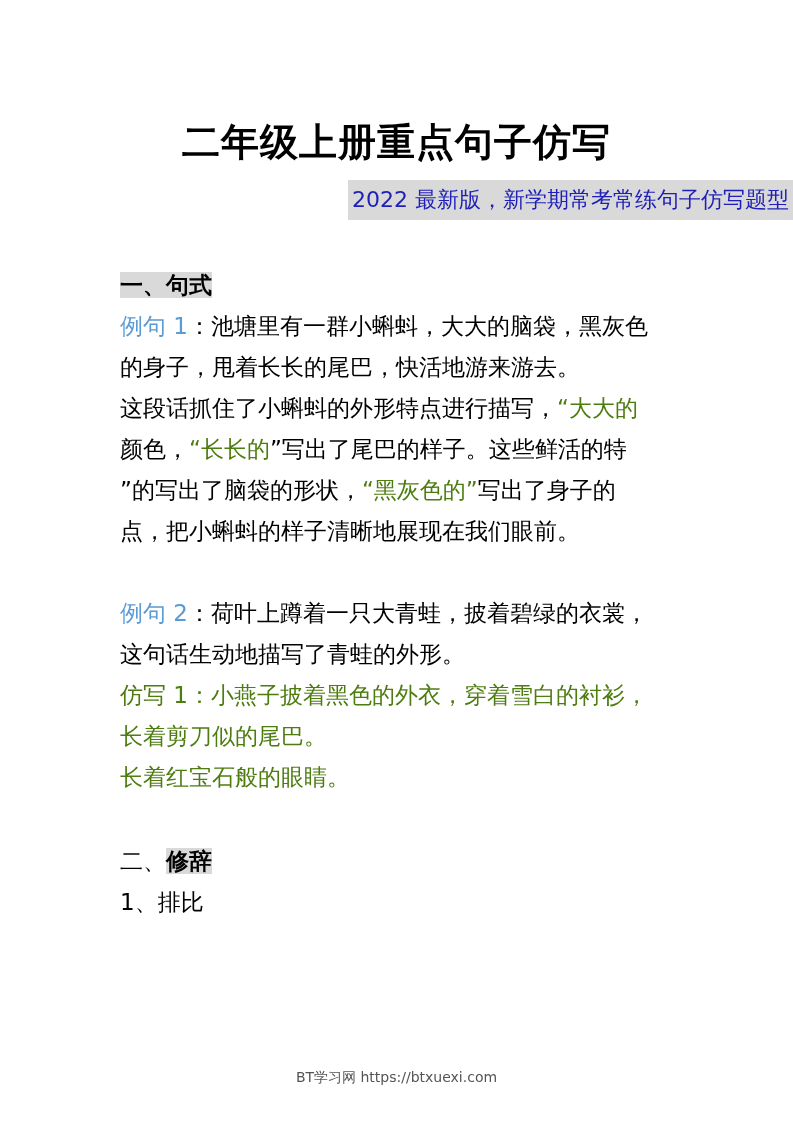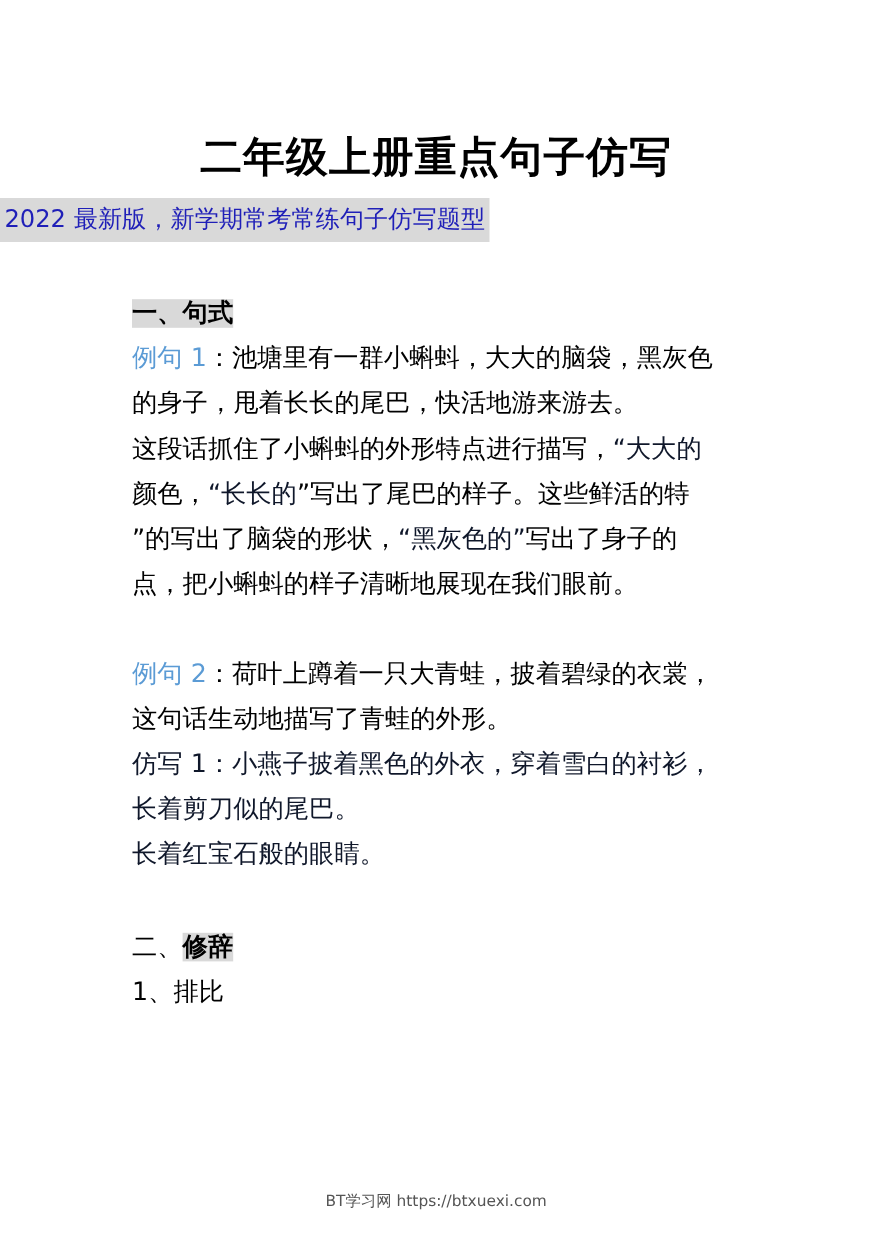--- a/index.html
+++ b/index.html
@@ -1,31 +1,31 @@
 <!DOCTYPE html>
 <html><head>
 <meta charset="utf-8">
 <style>
   html, body { margin:0; padding:0; background:#ffffff; }
   body { width:793px; height:1122px; position:relative; overflow:hidden;
          font-family:"DejaVu Sans", "Liberation Sans", sans-serif; color:#000; }
   .title { position:absolute; left:0; width:793px; top:110px; text-align:center;
            font-size:38px; font-weight:bold; letter-spacing:1px; line-height:64px; }
-  .subtitle-wrap { position:absolute; left:0; width:793px; top:180px; text-align:left; }
+  .subtitle-wrap { position:absolute; left:0; width:793px; top:180px; text-align:right; }
   .subtitle { display:inline-block; background:#d9d9d9; color:#1f1fb8; font-size:22px;
               line-height:40px; padding:0 4px; }
   .content { position:absolute; left:120px; width:560px; top:265px; font-size:23px; line-height:41px; }
   .line { white-space:nowrap; height:41px; }
   .h-sec { font-weight:bold; }
   .hl { background:#d9d9d9; }
   .ex-label { color:#5b9bd5; font-weight:normal; }
-  .red { color:#0f172a; }
+  .red { color:#4d7c0f; }
   .gap { height:41px; }
   .footer { position:absolute; left:0; width:793px; top:1069px; text-align:center;
-            font-size:14px; color:#555;margin-top:14px; }
+            font-size:14px; color:#555; }
 </style>
 </head>
 <body>
 
 <div class="title">二年级上册重点句子仿写</div>
 <div class="subtitle-wrap">
   <span class="subtitle">2022 最新版，新学期常考常练句子仿写题型</span>
 </div>
 
 <div class="content">

